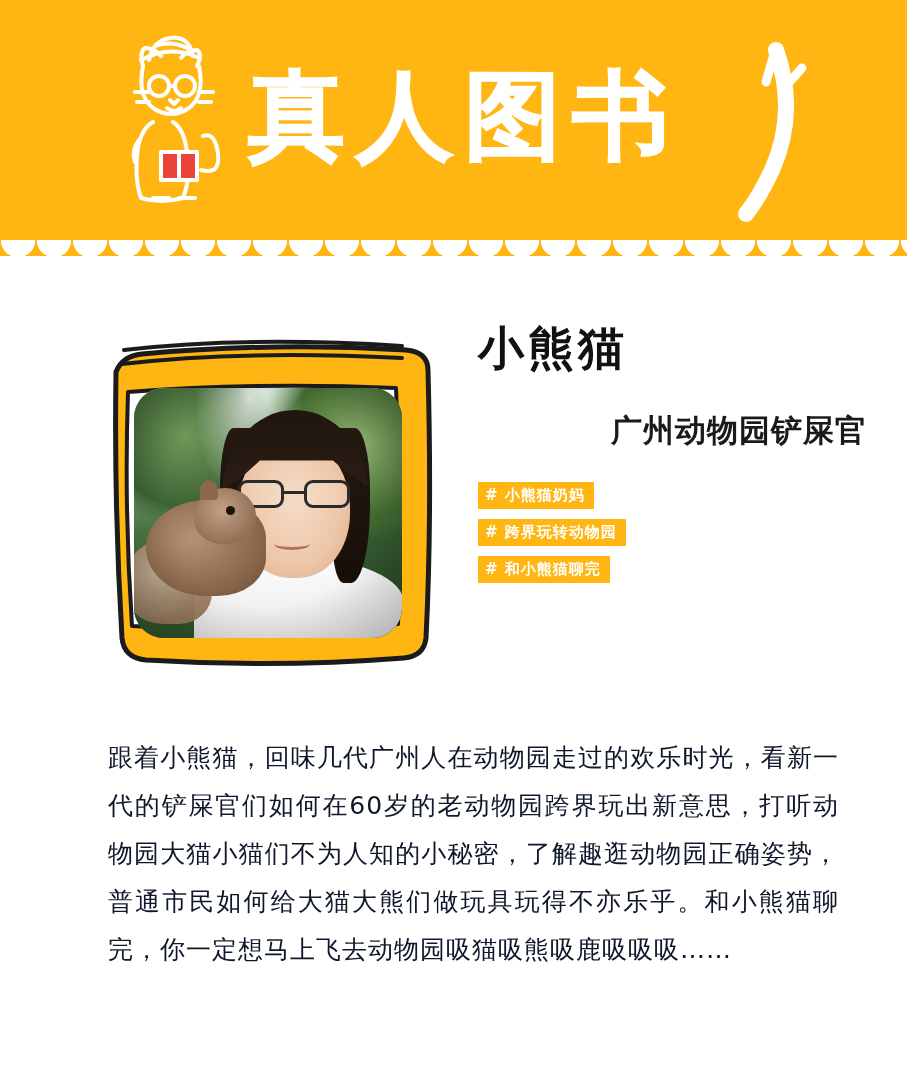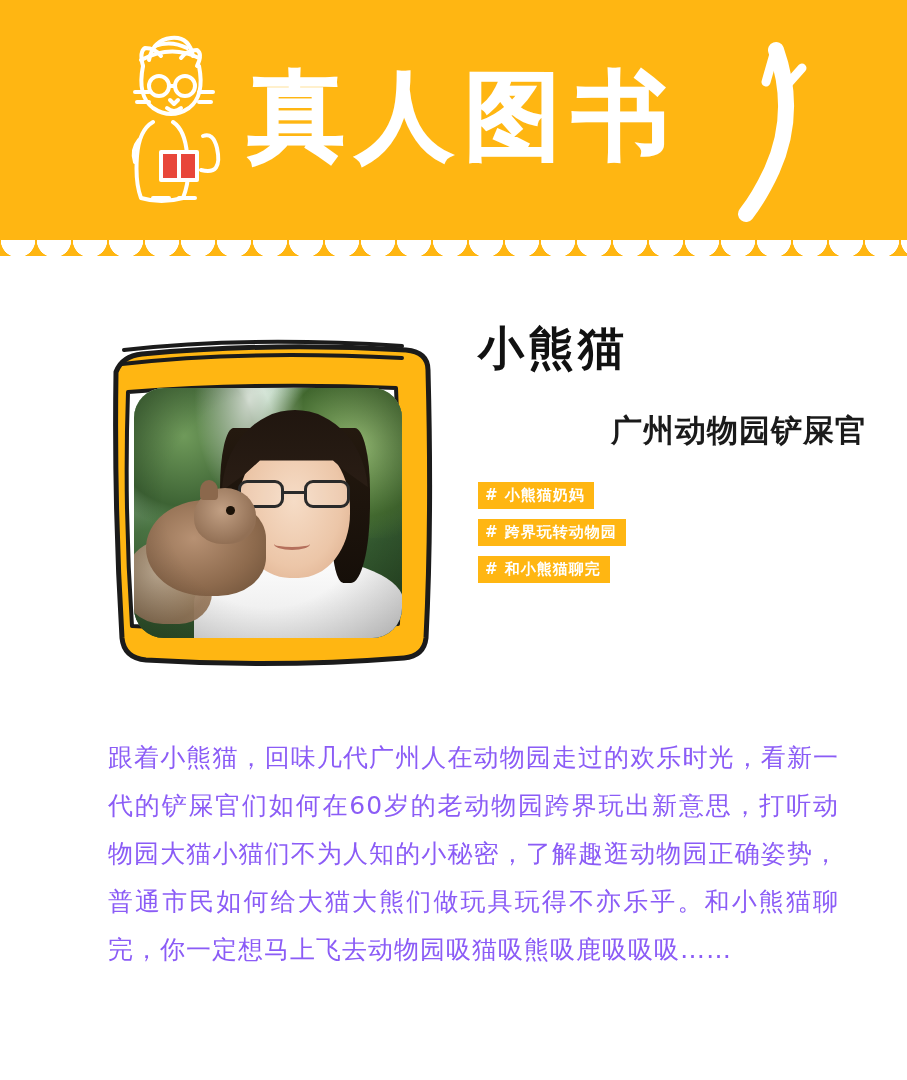--- a/index.html
+++ b/index.html
@@ -233,21 +233,21 @@
     line-height: 1.2;
     white-space: nowrap;
     font-family: "DejaVu Sans", "Liberation Sans", sans-serif;
   }
 
   
   .body-copy {
     margin: 58px 68px 0 108px;
     font-size: 25px;
     line-height: 1.92;
-    color: #8b5cf6;
+    color: #0f172a;
     letter-spacing: 1px;
     text-align: justify;
     font-family: "DejaVu Sans", "Liberation Sans", sans-serif;
   }
 </style>
 </head>
 <body>
 
 <div class="page">
 

